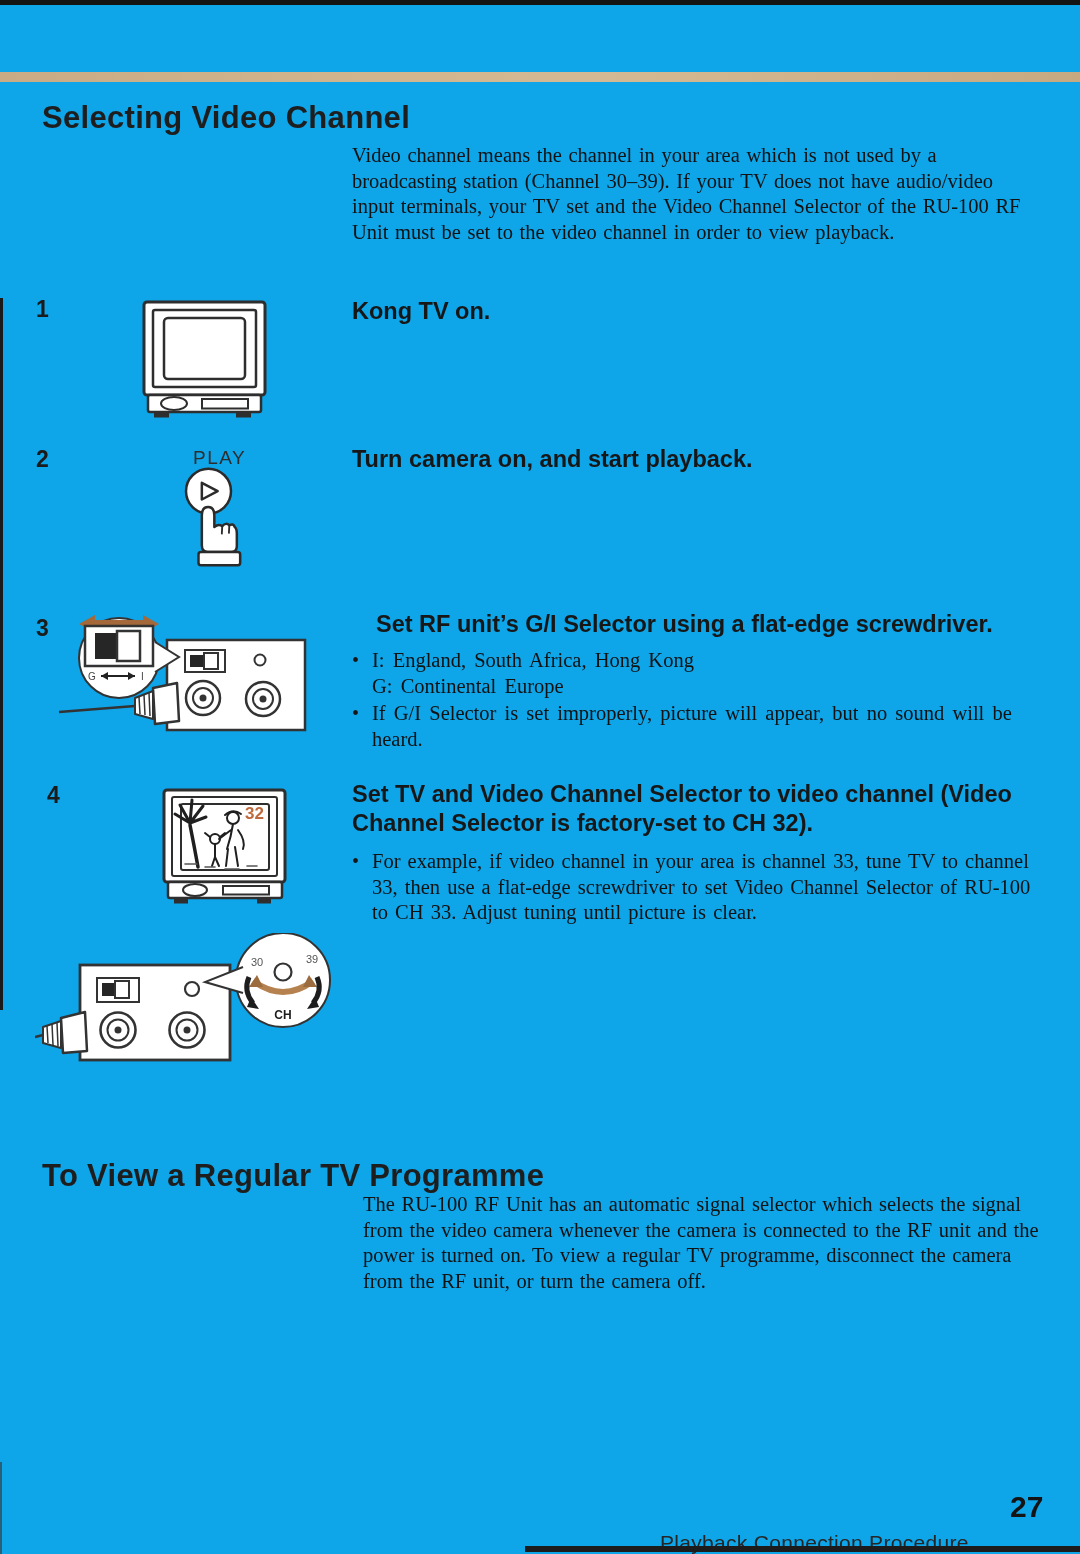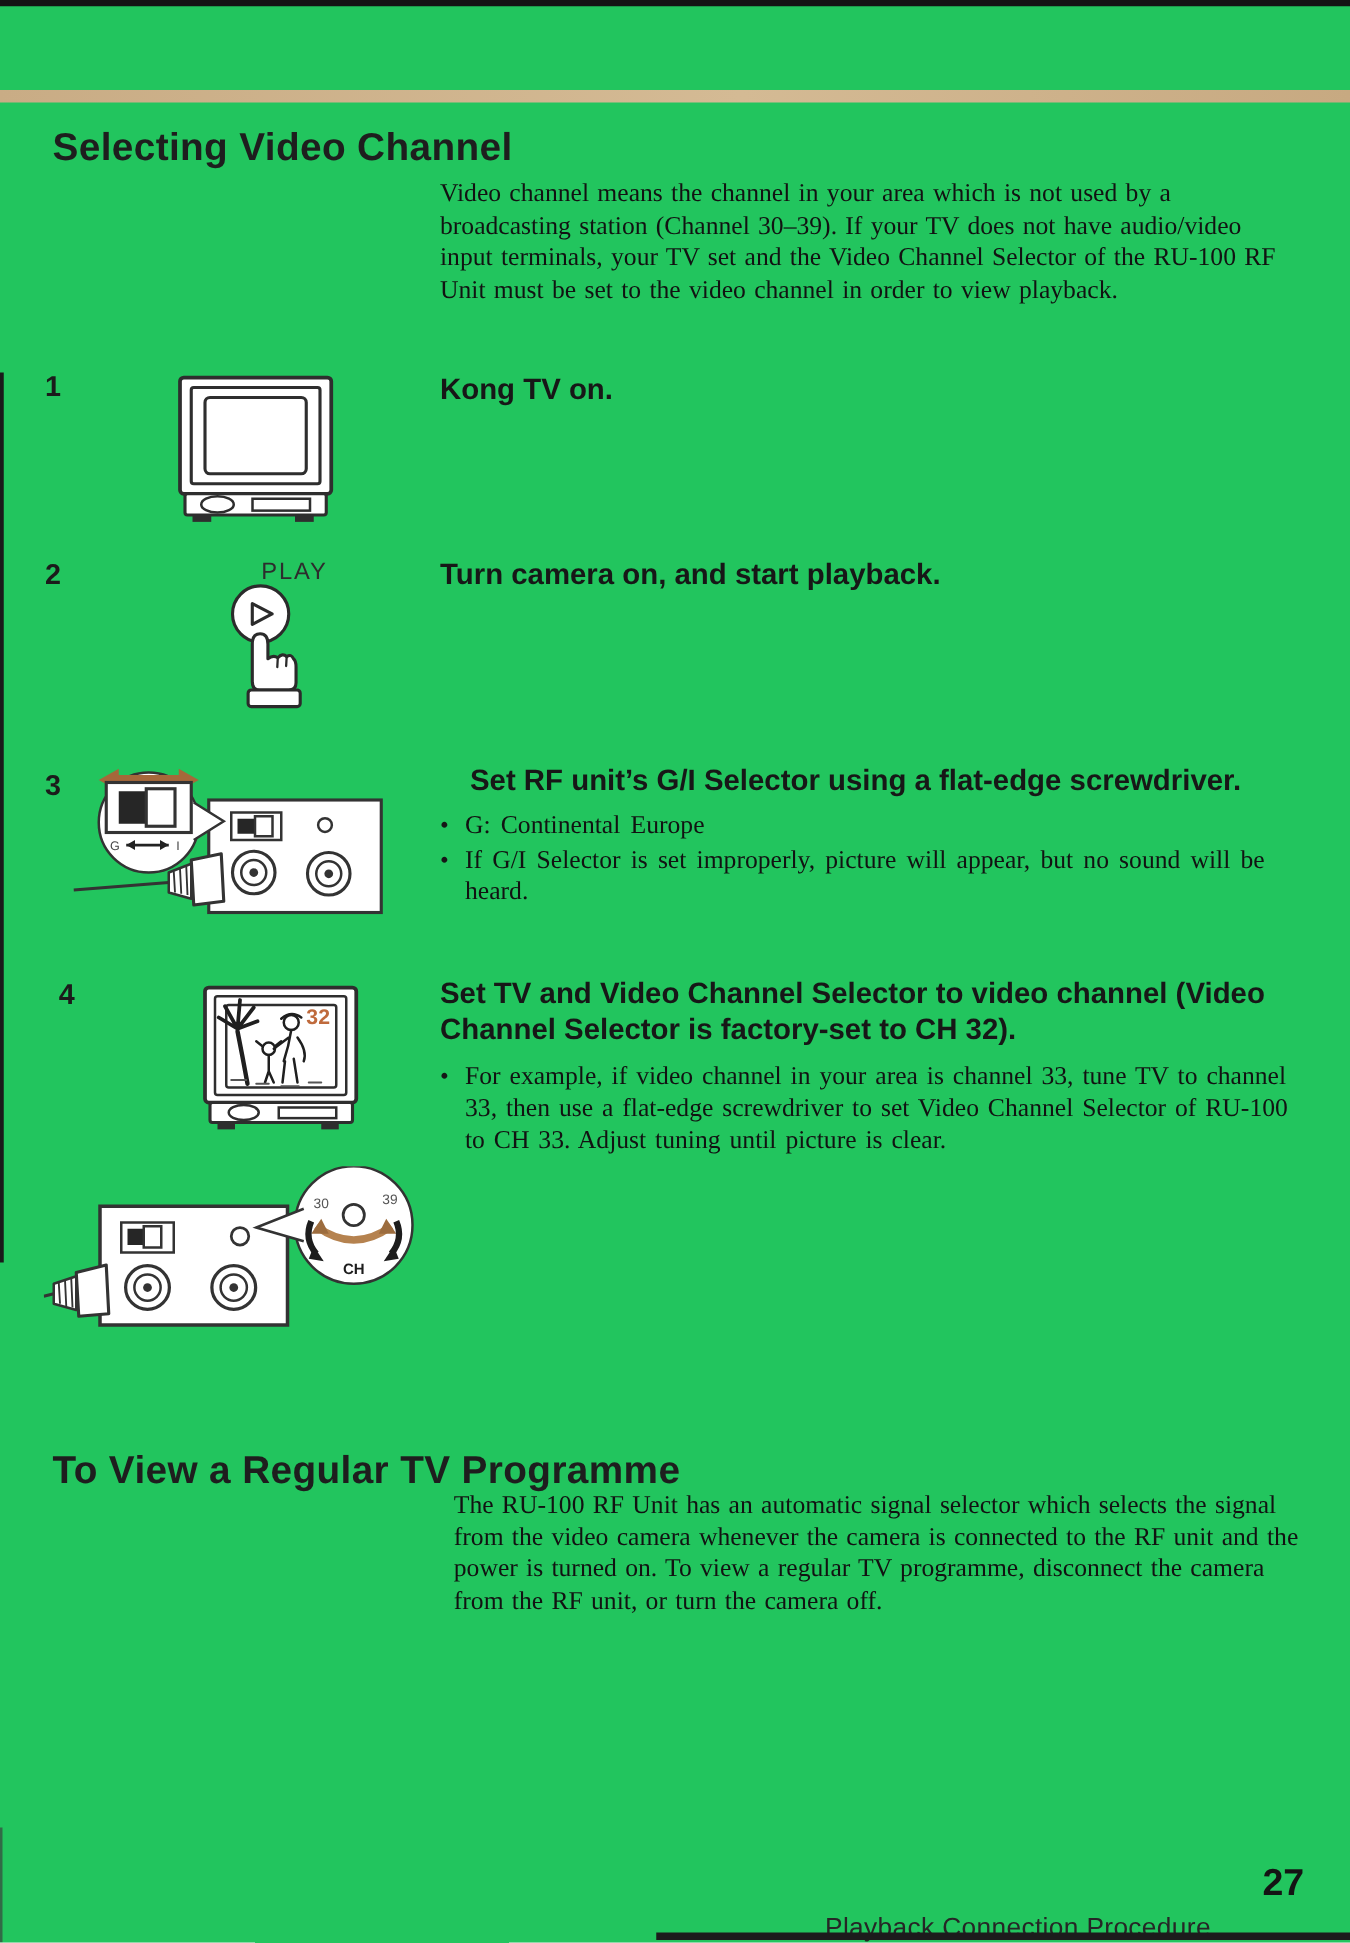--- a/index.html
+++ b/index.html
@@ -1,16 +1,16 @@
 <!DOCTYPE html>
 <html><head>
 <meta charset="utf-8">
 <style>
   html,body{margin:0;padding:0;background:#e8e8e6;}
-  .page{position:relative;width:1080px;height:1554px;background:#22c55e;margin:0 auto;overflow:hidden;
+  .page{position:relative;width:1080px;height:1554px;background:#0ea5e9;margin:0 auto;overflow:hidden;
         font-family:"Liberation Serif",serif;color:#161616;}
   .abs{position:absolute;}
   .top-line{left:0;top:0;width:1080px;height:5px;background:#141414;}
   .tan-bar{left:0;top:72px;width:1080px;height:10px;background:linear-gradient(90deg,#c9ac85,#d4ba94 55%,#c7a981);}
   .edge-line{left:0;top:298px;width:3px;height:712px;background:#1a1a1a;}
   .edge-line2{left:0;top:1462px;width:2px;height:92px;background:#3a3a3a;opacity:.65;}
   h1{margin:0;font-family:"Liberation Sans",sans-serif;font-weight:bold;font-size:31px;
      letter-spacing:.3px;color:#1e1e1e;}
   .serif{font-family:"Liberation Serif",serif;font-size:20.5px;line-height:25.5px;color:#121212;word-spacing:1.5px;}
   .step-num{font-family:"Liberation Sans",sans-serif;font-weight:bold;font-size:23px;color:#1b1b1b;}
@@ -47,21 +47,21 @@
       <rect x="7" y="96" width="113" height="17" rx="2" stroke-width="2.5"></rect>
       <ellipse cx="33" cy="104.5" rx="13" ry="6.5" stroke-width="2"></ellipse>
       <rect x="61" y="100" width="46" height="9.5" stroke-width="2"></rect>
       <rect x="13" y="113" width="15" height="5.5" fill="#2e2e2e" stroke="none"></rect>
       <rect x="95" y="113" width="15" height="5.5" fill="#2e2e2e" stroke="none"></rect>
     </g>
   </svg>
   <div class="abs step-head" style="left:352px;top:297px;">Kong TV on.</div>
 
   <div class="abs step-num" style="left:36px;top:446px;">2</div>
-  <div class="abs play-label" style="left:209px;top:447px;">PLAY</div>
+  <div class="abs play-label" style="left:193px;top:447px;">PLAY</div>
   <svg class="abs" style="left:176px;top:467px;" width="75" height="125" viewBox="0 0 90 150">
     <g>
       <circle cx="39" cy="29" r="27" fill="#fff" stroke="#2b2b2b" stroke-width="3"></circle>
       <path d="M31 19 L50 29 L31 39 Z" fill="#fff" stroke="#2b2b2b" stroke-width="3" stroke-linejoin="round"></path>
     </g>
     <g fill="#fff" stroke="#2b2b2b" stroke-width="3" stroke-linejoin="round" stroke-linecap="round">
       <path d="M31 94 L31 58 Q31 48 38.5 48 Q46 48 46 58 L46 72 Q51 68 55.5 71 Q60 66 64 70 Q68.5 67 70.5 72 Q73 74 73 80 L73 95 Q73 102 66 102 L38 102 Q31 102 31 94 Z"></path>
       <path d="M55.5 71 L55 80" fill="none" stroke-width="2.2"></path>
       <path d="M64 70 L63.5 79" fill="none" stroke-width="2.2"></path>
       <rect x="27" y="102" width="50" height="16" rx="3"></rect>
@@ -110,20 +110,21 @@
         <path d="M46 64 l7 -4 v8 z M80 64 l-7 -4 v8 z" fill="#222" stroke="none"></path>
       </g>
       <text x="86" y="68" font-size="10" fill="#444">I</text>
     </g>
   </svg>
   <div class="abs step-head" style="left:352px;top:610px;width:700px;margin-left:24px;">Set RF unit’s G/I Selector using a flat-edge screwdriver.</div>
   <div class="abs" style="left:352px;top:648px;width:690px;">
     <div class="bullet-row">
       <span class="bullet-marker">•</span>
       <div class="serif" style="word-spacing:3px;">
+        <div>I: England, South Africa, Hong Kong</div>
         <div>G: Continental Europe</div>
       </div>
     </div>
     <div class="bullet-row">
       <span class="bullet-marker">•</span>
       <div class="serif" style="width:668px;word-spacing:3px;">If G/I Selector is set improperly, picture will appear, but no sound will be heard.</div>
     </div>
   </div>
 
   <div class="abs step-num" style="left:47px;top:782px;">4</div>

